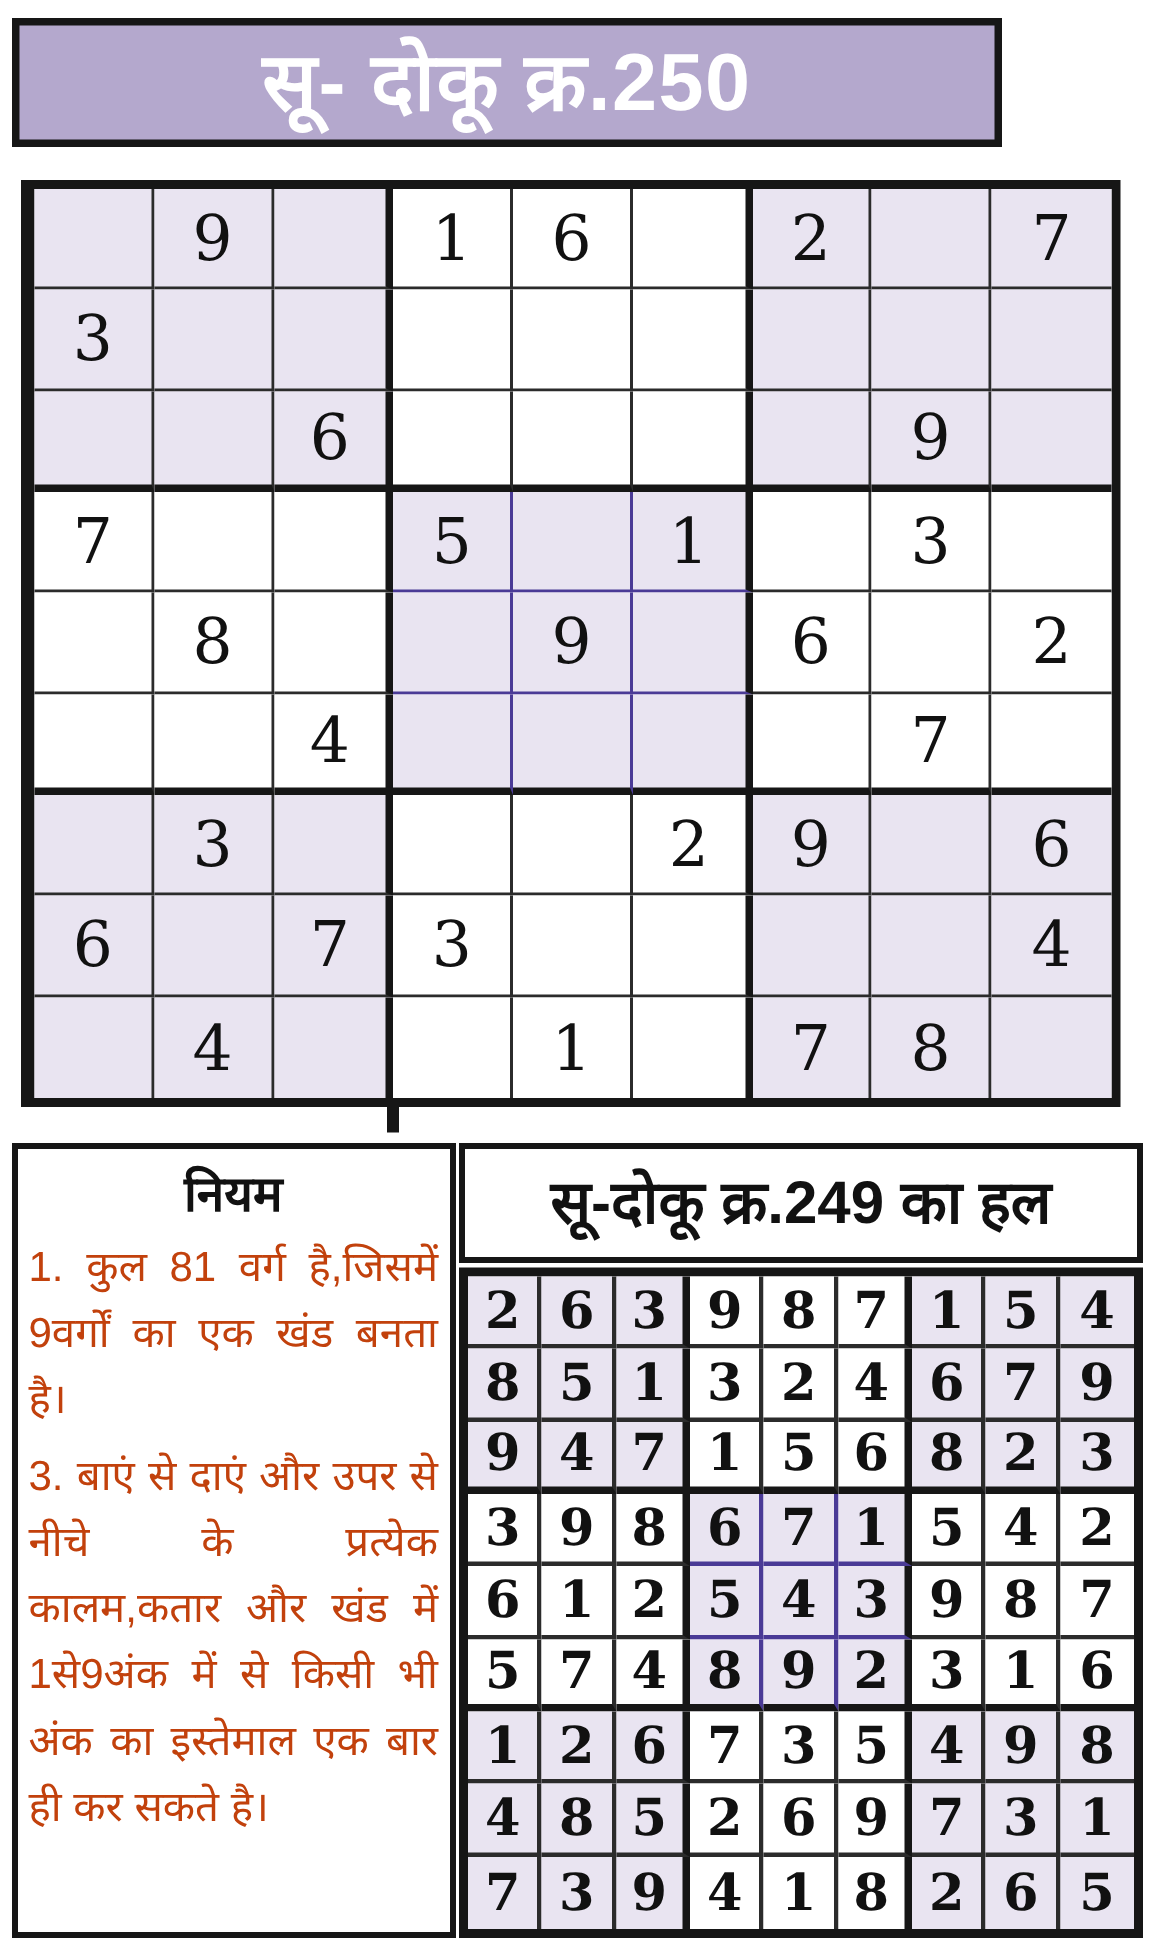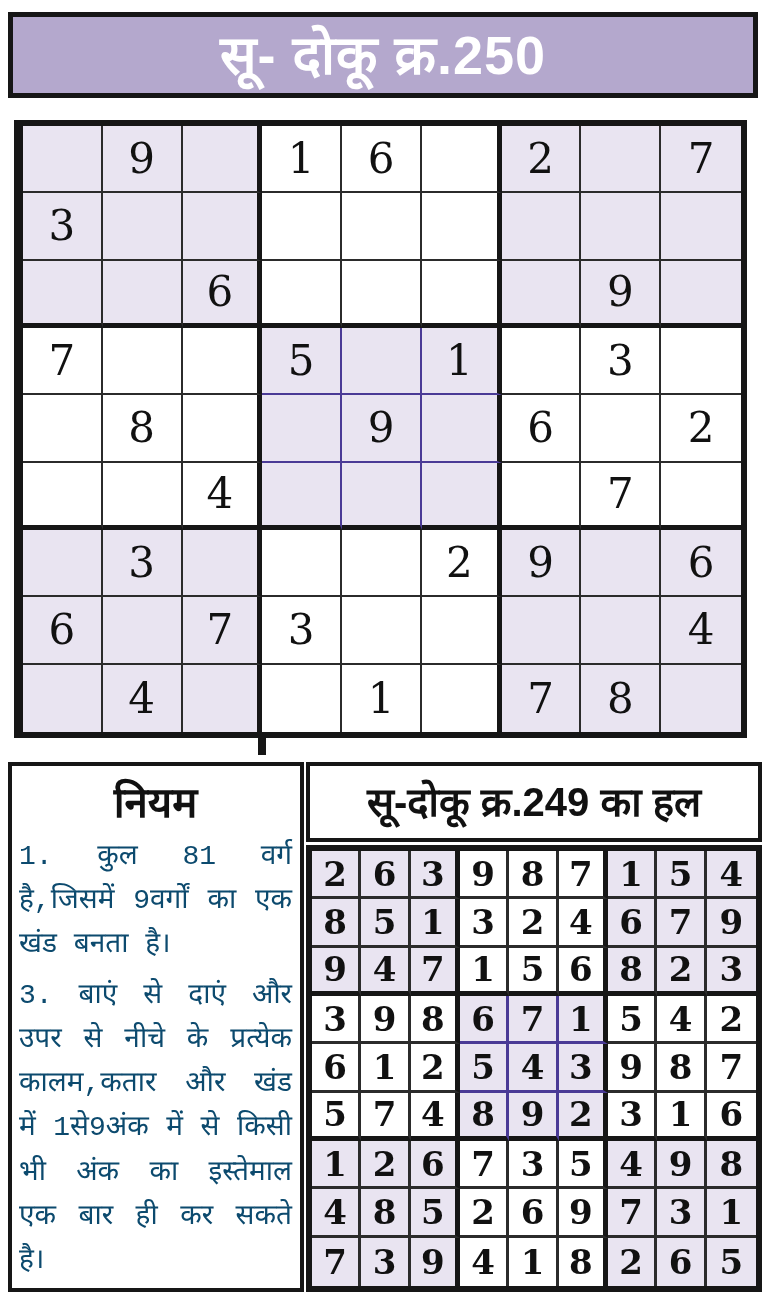--- a/index.html
+++ b/index.html
@@ -10,21 +10,21 @@
   }
   :root{
     --ink:#161616;
     --thin:#2b2b2b;
     --purple:#4a3a96;
     --shade:#e9e4f1;
     --titlebg:#b4a8cd;
   }
   
   .title-bar{
-    position:absolute;left:8px;top:12px;width:750px;height:86px;
+    position:absolute;left:8px;top:12px;width:660px;height:86px;
     box-sizing:border-box;border:5px solid var(--ink);
     background:var(--titlebg);
     display:flex;align-items:center;justify-content:center;
   }
   .title-bar .t{
     color:#ffffff;font-weight:bold;font-size:54px;line-height:1;
     letter-spacing:1px;
   }
   
   .main-grid{
@@ -45,24 +45,24 @@
   
   .bottom{
     position:absolute;left:8px;top:762px;width:754px;height:530px;
     display:flex;align-items:stretch;
   }
   .rules-box{
     width:296px;box-sizing:border-box;border:4px solid var(--ink);
     background:#fff;padding:4px 8px 4px 7px;flex:none;
   }
   .rules-heading{
-    text-align:center;font-weight:bold;font-size:42px;margin:2px 0 6px 0;color:#111;
+    text-align:center;font-weight:bold;font-size:33px;margin:2px 0 6px 0;color:#111;
   }
   .rule-item{
-    font-size:28px;line-height:1.58;color:#0c4a6e;text-align:justify;margin:0 0 6px 0;font-family:Liberation Mono, monospace;
+    font-size:28px;line-height:1.58;color:#c2410c;text-align:justify;margin:0 0 6px 0;
   }
   .solution-col{
     flex:1;display:flex;flex-direction:column;margin-left:2px;
   }
   .solution-header{
     box-sizing:border-box;border:4px solid var(--ink);height:80px;background:#fff;
     display:flex;align-items:center;justify-content:center;flex:none;
   }
   .solution-header .t{
     color:#111;font-weight:bold;font-size:40px;line-height:1;

